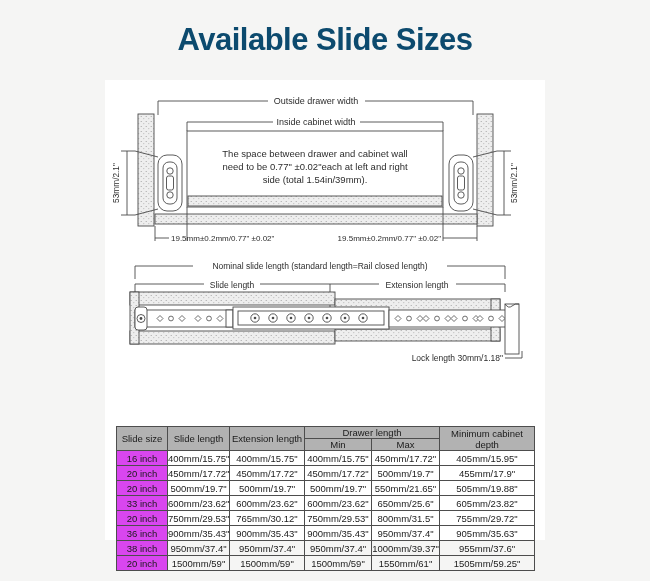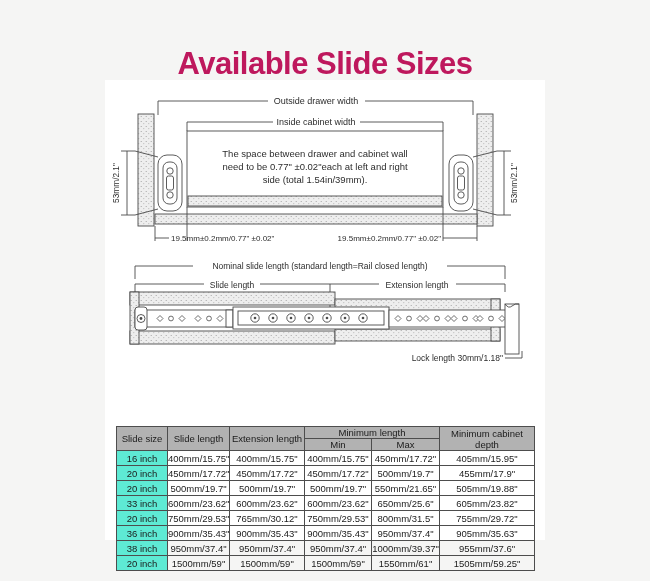--- a/index.html
+++ b/index.html
@@ -27,26 +27,26 @@
   table.sizes{
     position:absolute;left:11px;top:301px;width:418px;
     border-collapse:collapse;table-layout:fixed;
     font-size:9.5px;color:#1b1b1b;margin-top:45px;
   }
   table.sizes th,table.sizes td{
     border:1px solid #4d4d4d;text-align:center;vertical-align:middle;
     padding:0;height:14px;line-height:11px;font-weight:normal;
   }
   table.sizes thead th{background:#b2b2b2;height:11px;}
-  table.sizes td.rowhead{background:#5eead4;}
+  table.sizes td.rowhead{background:#d946ef;}
 </style>
 </head>
 <body>
 
-<h1 class="page-title" style="color: #be185d; margin-top: 24px;">Available Slide Sizes</h1>
+<h1 class="page-title" style="color: #0c4a6e;">Available Slide Sizes</h1>
 
 <div class="card">
 
   <svg id="dg1" class="dg" width="440" height="172" viewBox="0 0 440 172">
     <defs>
       <pattern id="stip" width="5" height="5" patternUnits="userSpaceOnUse">
         <rect width="5" height="5" fill="#eeeeee"></rect>
         <circle cx="1.2" cy="1.5" r="0.6" fill="#9d9d9d"></circle>
         <circle cx="3.8" cy="3.6" r="0.55" fill="#b5b5b5"></circle>
       </pattern>
@@ -195,21 +195,21 @@
         <col style="width:75px">
       <col style="width:67px">
         <col style="width:68px">
         <col style="width:95px">
     </colgroup>
     <thead>
       <tr>
         <th rowspan="2">Slide size</th>
         <th rowspan="2">Slide length</th>
         <th rowspan="2">Extension length</th>
-        <th colspan="2">Minimum length</th>
+        <th colspan="2">Drawer length</th>
         <th rowspan="2">Minimum cabinet depth</th>
       </tr>
       <tr>
         <th>Min</th>
         <th>Max</th>
       </tr>
     </thead>
     <tbody>
         <tr>
           <td class="rowhead">16 inch</td>

